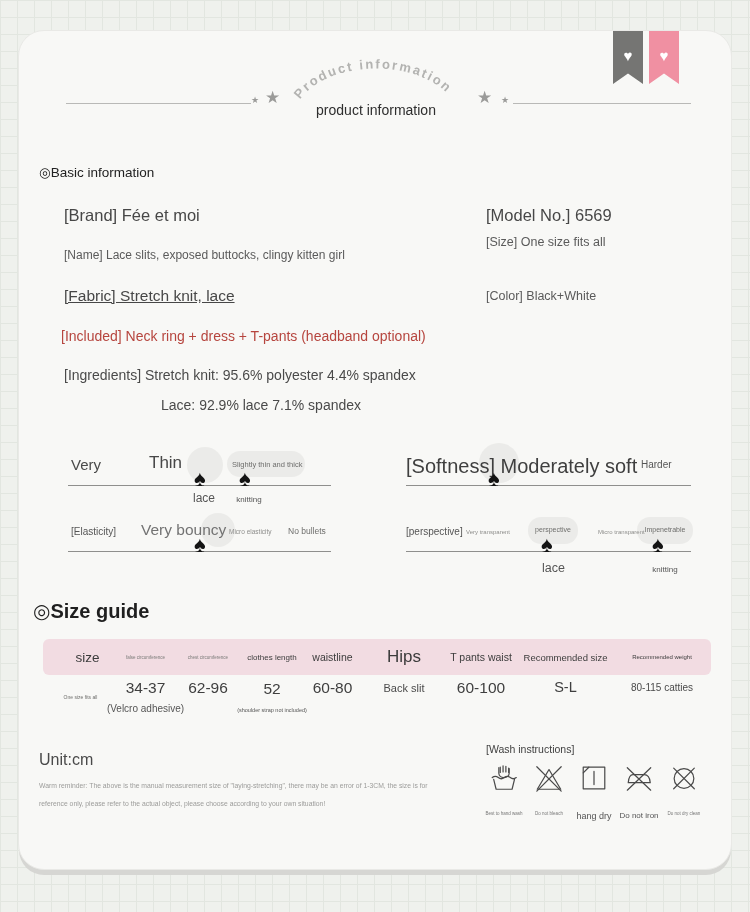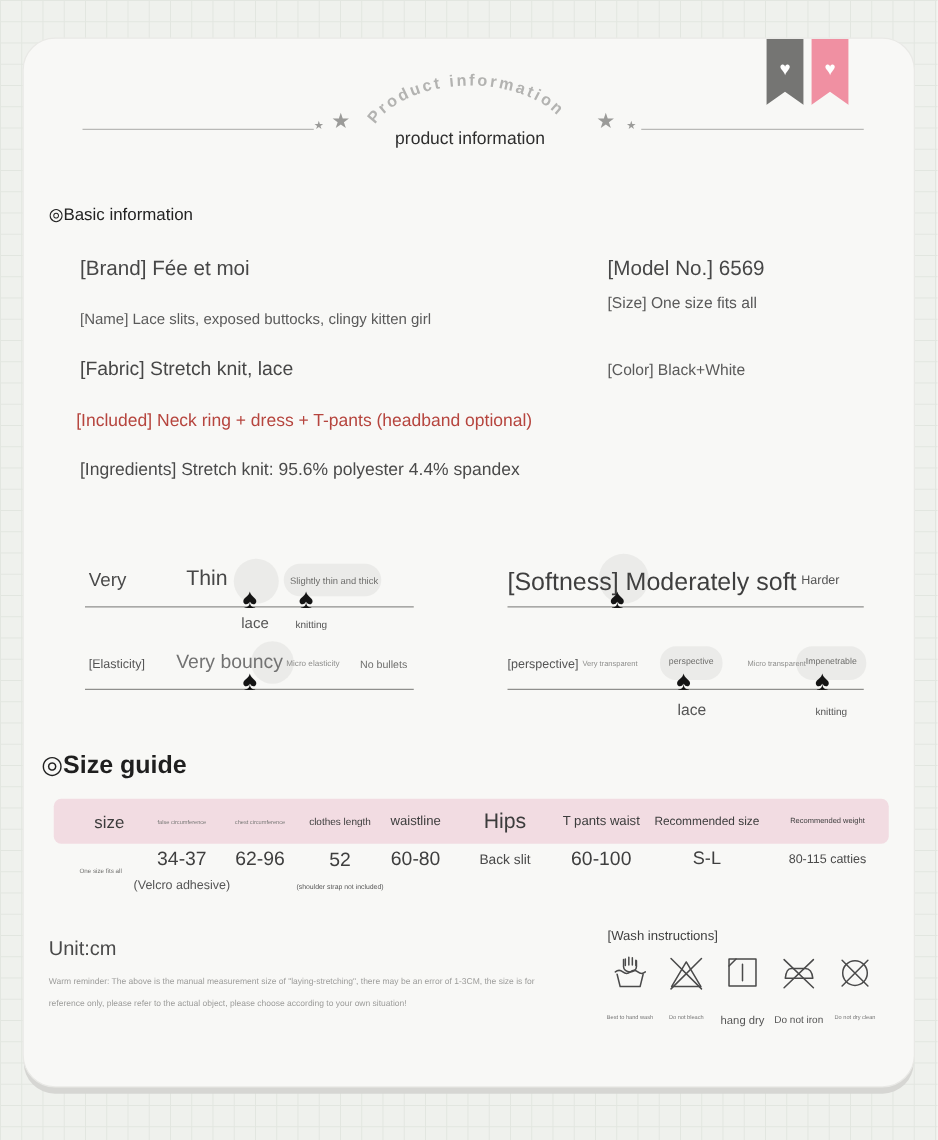--- a/index.html
+++ b/index.html
@@ -25,21 +25,21 @@
   .star { color:#9b9b99; }
   .ribbon { position:absolute; width:30px; height:53px; text-align:center;
     clip-path:polygon(0 0,100% 0,100% 100%,50% 80%,0 100%); }
   .ribbon .hrt { color:#fff; font-size:15px; line-height:1; position:relative; top:16px; }
   .arcsvg { position:absolute; left:267px; top:18px; }
   .subtitle { color:#2e2e2e; font-size:14px; font-weight:500; text-align:center; }
 
   
   .sec-title { font-size:13.5px; color:#222; }
   .line-lg { font-size:16.5px; color:#474747; }
-  .line-md { font-size:15.5px; color:#474747; }
+  .line-md { font-size:15.5px; color:#474747;text-decoration:underline; }
   .line-sm { font-size:12.5px; color:#5a5a5a; }
   .line-red { font-size:14px; color:#b6453e; }
   .line-ing { font-size:14px; color:#4a4a4a; }
 
   
   .sline { position:absolute; height:1px; background:#8f8f8d; }
   .blob { position:absolute; background:#e9e9e6; opacity:.85; }
   .blob.circle { border-radius:50%; }
   .blob.pill { border-radius:13px; }
   .spade { position:absolute; font-size:22px; color:#141414; line-height:1; }
@@ -94,20 +94,21 @@
 
     <div class="abs sec-title" style="left:20px; top:133px;">◎Basic information</div>
     <div class="abs line-lg" style="left:45px; top:175px;">[Brand]  Fée et moi</div>
     <div class="abs line-lg" style="left:467px; top:175px;">[Model No.]  6569</div>
     <div class="abs line-sm" style="left:45px; top:217px; font-size:12px;">[Name] Lace slits, exposed buttocks, clingy kitten girl</div>
     <div class="abs line-sm" style="left:467px; top:204px;">[Size]  One size fits all</div>
     <div class="abs line-md" style="left:45px; top:256px;">[Fabric]  Stretch knit, lace</div>
     <div class="abs line-sm" style="left:467px; top:258px;">[Color]  Black+White</div>
     <div class="abs line-red" style="left:42px; top:297px;">[Included] Neck ring + dress + T-pants (headband optional)</div>
     <div class="abs line-ing" style="left:45px; top:336px;">[Ingredients]  Stretch knit: 95.6% polyester 4.4% spandex</div>
+    <div class="abs line-ing" style="left:142px; top:366px;">Lace: 92.9% lace 7.1% spandex</div>
 
     <div class="blob circle" style="left:168px; top:416px; width:36px; height:36px;"></div>
     <div class="blob pill" style="left:208px; top:420px; width:78px; height:26px;"></div>
     <div class="abs" style="left:52px; top:425px; font-size:15px; color:#4a4a4a;">Very</div>
     <div class="abs" style="left:130px; top:422px; font-size:17px; color:#474747;">Thin</div>
     <div class="abs" style="left:213px; top:429px; font-size:7.5px; color:#6e6e6c;">Slightly thin and thick</div>
     <div class="sline" style="left:49px; top:454px; width:263px;"></div>
     <span class="spade" style="left:175px; top:437px;">♠</span>
     <span class="spade" style="left:220px; top:437px;">♠</span>
     <div class="abs" style="left:160px; top:460px; width:50px; text-align:center; font-size:12px; color:#555;">lace</div>

